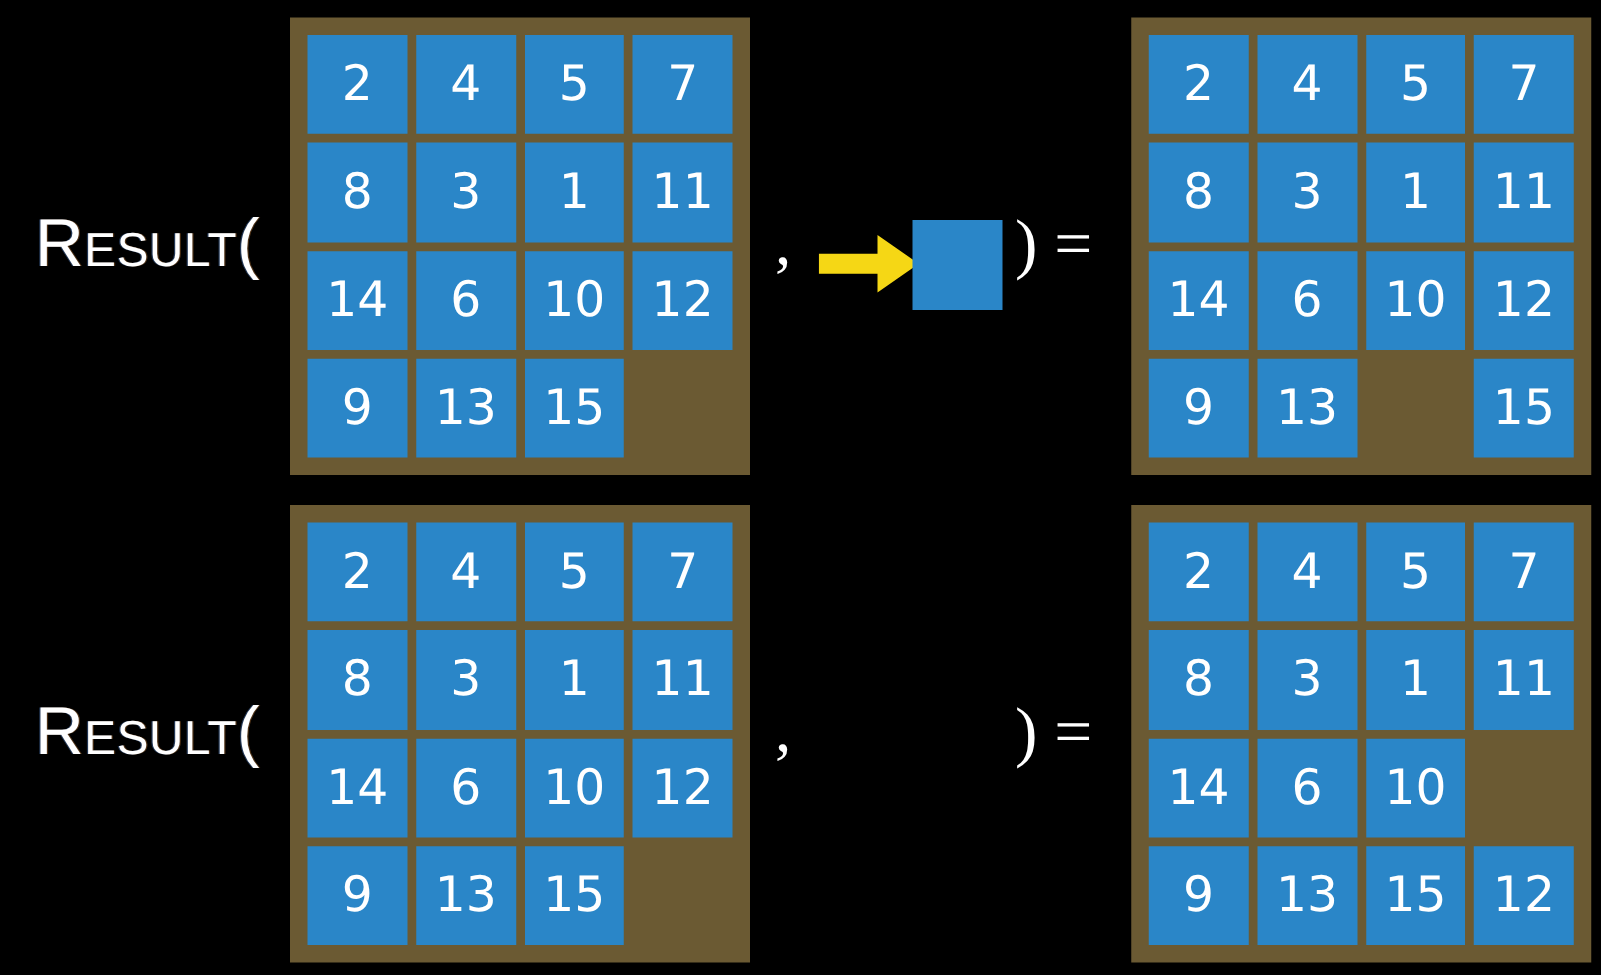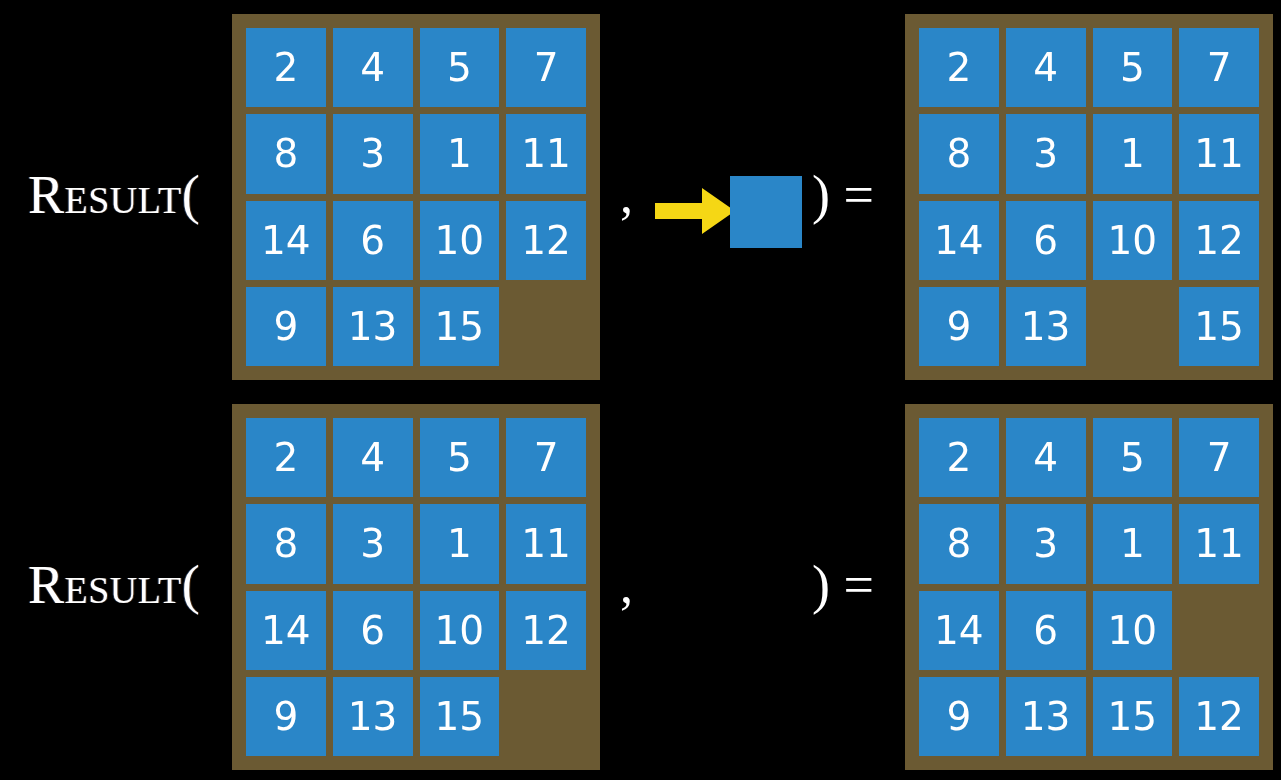--- a/index.html
+++ b/index.html
@@ -30,21 +30,21 @@
   .row-1 { top: 0; }
   .row-2 { top: 390px; }
 
   
   .result-label {
     position: absolute;
     left: 28px;
     top: 50%;
     transform: translateY(-50%);
     color: #ffffff;
-    font-family: Liberation Serif, serif;
+    font-family: Liberation Sans, sans-serif;
     font-size: 54px;
     font-variant: small-caps;
     letter-spacing: 0.5px;
     white-space: nowrap;
     line-height: 1;
     text-shadow: 1px 0 0 rgba(140,90,40,0.55), -1px 0 0 rgba(70,110,170,0.5);
   }
 
   
   .comma {

